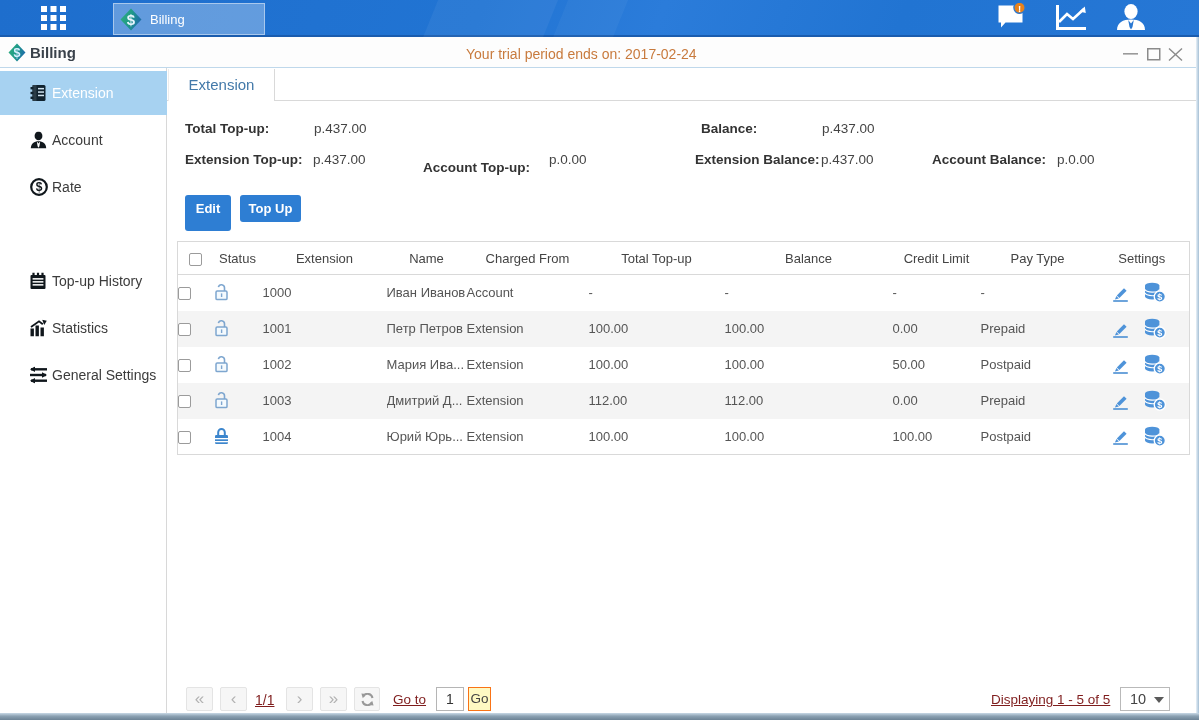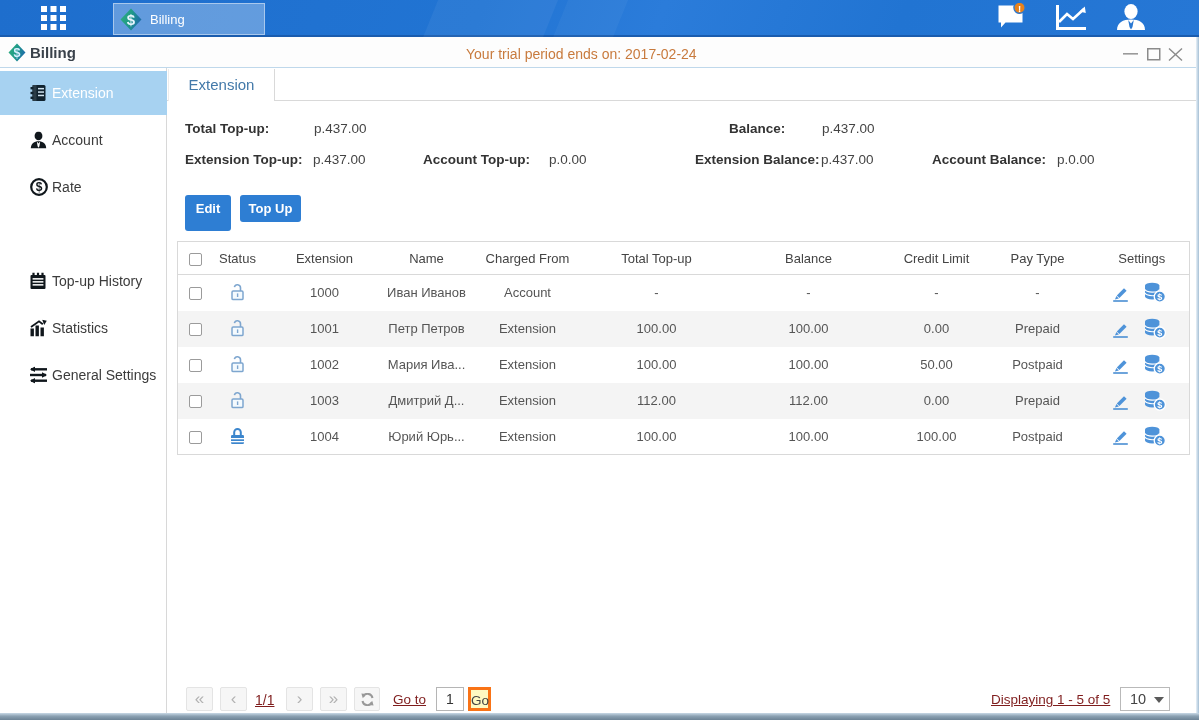--- a/index.html
+++ b/index.html
@@ -39,21 +39,21 @@
 .val { position:absolute; font-size:13.5px; color:#444; white-space:nowrap; }
 
 
 .bluebtn { position:absolute; background:#2e7ed3; color:#fff; font-size:13px; font-weight:bold;
   text-align:center; border-radius:3px; }
 
 
 #tbl { left:177px; top:241px; width:1012px; border-collapse:collapse; table-layout:fixed;
   border:1px solid #d9d9d9; font-size:13px; }
 #tbl th { height:33px; font-weight:normal; color:#444; border-bottom:1px solid #d9d9d9; }
-#tbl td { height:36px; color:#555; text-align:center; }
+#tbl td { height:36px; color:#555; }
 #tbl tr.alt { background:#f4f4f4; }
 .cb { display:inline-block; width:13px; height:13px; border:1px solid #9b9b9b; border-radius:2px; background:#fff; vertical-align:middle; }
 .nm { overflow:hidden; white-space:nowrap; }
 
 
 .pgbtn { position:absolute; top:687px; width:27px; height:24px; background:#f6f6f6;
   border:1px solid #e4e4e4; border-radius:2px; color:#b2b2b2; font-size:17px;
   text-align:center; line-height:21px; }
 .pgtxt { position:absolute; font-size:14px; color:#7f1d1d;text-decoration:underline; }
 
@@ -195,25 +195,25 @@
           <polygon points="0,14.2 5,11.4 5,17"></polygon>
       </g>
     </svg>
     <span class="txt">General Settings</span>
   </div>
 </div>
 <div id="tabline" class="abs"></div>
 <div id="tab1" class="abs">Extension</div>
 <div class="lab" style="left:185px;top:121px">Total Top-up:</div>
 <div class="val" style="left:314px;top:121px">p.437.00</div>
-<div class="lab" style="left:729px;top:121px">Balance:</div>
+<div class="lab" style="left:701px;top:121px">Balance:</div>
 <div class="val" style="left:822px;top:121px">p.437.00</div>
 <div class="lab" style="left:185px;top:152px">Extension Top-up:</div>
 <div class="val" style="left:313px;top:152px">p.437.00</div>
-<div class="lab" style="left:423px;top:152px">Account Top-up:</div>
+<div class="lab" style="left:423px;top:160px">Account Top-up:</div>
 <div class="val" style="left:549px;top:152px">p.0.00</div>
 <div class="lab" style="left:695px;top:152px">Extension Balance:</div>
 <div class="val" style="left:821px;top:152px">p.437.00</div>
 <div class="lab" style="left:932px;top:152px">Account Balance:</div>
 <div class="val" style="left:1057px;top:152px">p.0.00</div>
 <div class="bluebtn" style="left:185px;top:195px;width:46px;height:36px;line-height:27px">Edit</div>
 <div class="bluebtn" style="left:240px;top:195px;width:61px;height:27px;line-height:27px">Top Up</div>
 
 <table id="tbl" class="abs">
 <colgroup>
@@ -388,21 +388,21 @@
 <div class="pgbtn" style="left:354px;width:26px">
   <svg style="margin-top:5px" width="13" height="13" viewBox="0 0 13 13">
     <path d="M11.5 5 A5 5 0 0 0 2.2 3.4" fill="none" stroke="#999" stroke-width="2"></path>
     <polygon points="0.4,0.6 5.4,1 1.8,5.2" fill="#999"></polygon>
     <path d="M1.5 8 A5 5 0 0 0 10.8 9.6" fill="none" stroke="#999" stroke-width="2"></path>
     <polygon points="12.6,12.4 7.6,12 11.2,7.8" fill="#999"></polygon>
   </svg>
 </div>
 <div class="pgtxt" style="left:393px;top:692px;font-size:13.5px">Go to</div>
 <div class="abs" style="left:436px;top:687px;width:28px;height:24px;border:1px solid #b5b5b5;background:#fff;font-size:14px;color:#333;text-align:center;line-height:22px">1</div>
-<div class="abs" style="left:468px;top:687px;width:23px;height:24px;border:3px solid #f97316;background:#fef9c3;font-size:13.5px;color:#444;text-align:center;line-height:22px">Go</div>
+<div class="abs" style="left:468px;top:687px;width:23px;height:24px;border:1px solid #f97316;background:#fef9c3;font-size:13.5px;color:#444;text-align:center;line-height:22px">Go</div>
 <div class="pgtxt" style="left:991px;top:692px;font-size:13.5px">Displaying 1 - 5 of 5</div>
 <div class="abs" style="left:1120px;top:687px;width:50px;height:24px;border:1px solid #b9b9b9;background:#fff">
   <span class="abs" style="left:9px;top:3px;font-size:14.5px;color:#444">10</span>
   <span class="abs" style="left:33px;top:9px;width:0;height:0;border-left:5.5px solid transparent;border-right:5.5px solid transparent;border-top:6px solid #5a5a5a"></span>
 </div>
 
 <div id="rightedge" class="abs"></div>
 <div id="bottomedge" class="abs"></div>
 
 </body></html>

